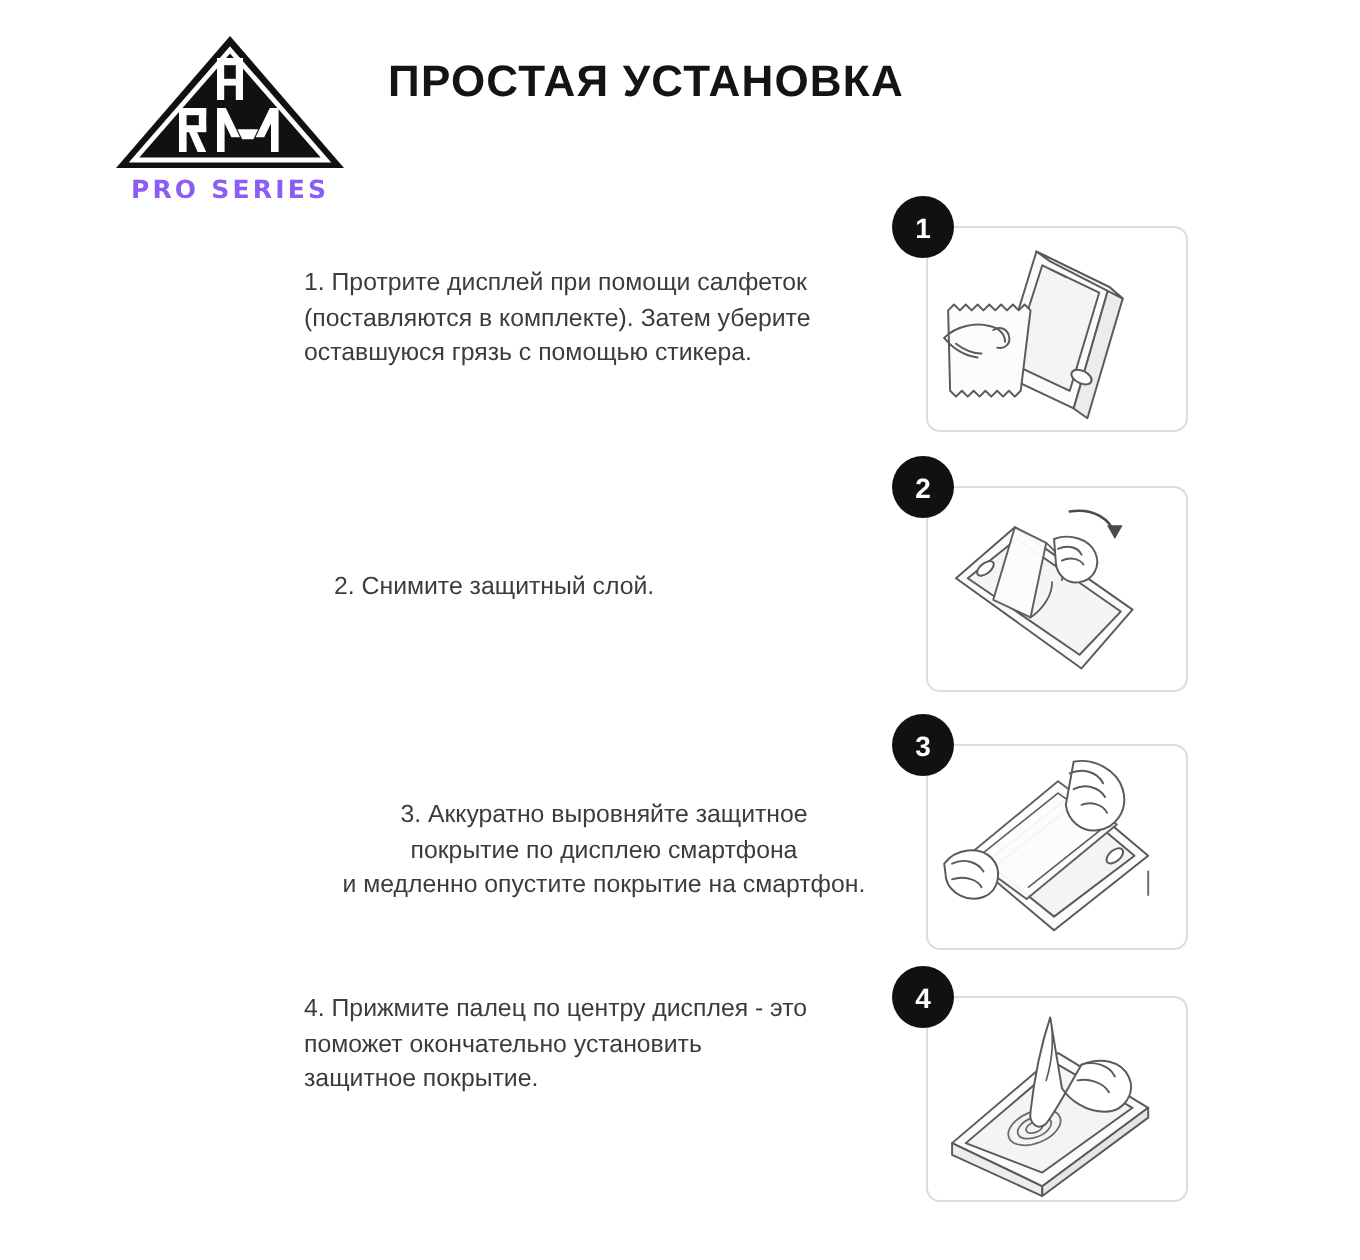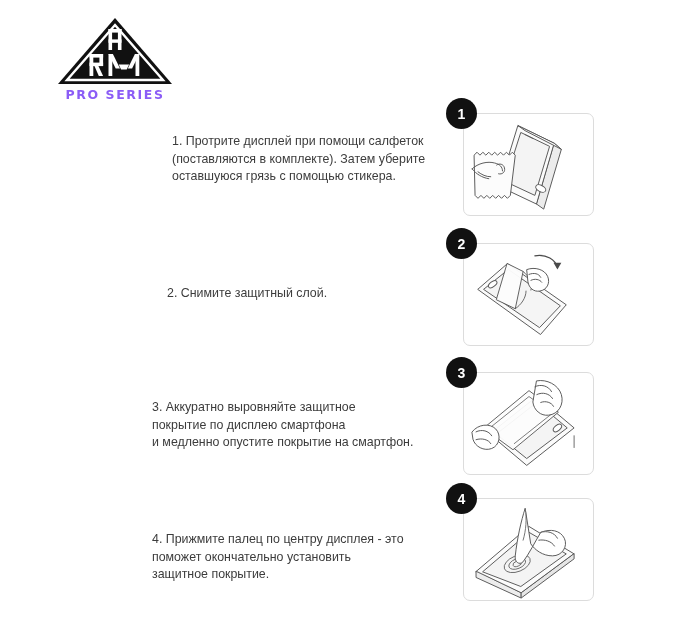--- a/index.html
+++ b/index.html
@@ -75,24 +75,24 @@
   .step-text {
     position: absolute;
     left: 152px;
     width: 300px;
     font-family: "Liberation Sans", sans-serif;
     font-size: 12.4px;
     line-height: 17.5px;
     color: #3c3c3c;
     white-space: pre-line;
   }
-  .step-text.s1 { top: 133px; margin-left: 20px; }
+  .step-text.s1 { top: 133px; }
   .step-text.s2 { top: 285px; margin-left: 15px; }
-  .step-text.s3 { top: 399px; }
-  .step-text.s4 { top: 531px; }
+  .step-text.s3 { top: 399px; text-align: center; }
+  .step-text.s4 { top: 496px; }
 
   
   .panel {
     position: absolute;
     left: 463px;
     width: 131px;
     height: 103px;
     border: 1px solid #dcdcdc;
     border-radius: 7px;
     background: #ffffff;
@@ -159,20 +159,21 @@
         <path d="M52.5 38 h3.8 v22 h-3.8 z"></path>
         <path d="M79.5 38 h3.8 v22 h-3.8 z"></path>
         <path d="M52.5 38 h4.4 l7.1 14.6 h-4.3 z"></path>
         <path d="M83.3 38 h-4.4 l-7.1 14.6 h4.3 z"></path>
         <path d="M62.7 48.6 h10.4 l-2.4 5 h-5.6 z"></path>
       </g>
     </svg>
     <div class="brand-sub">PRO SERIES</div>
   </div>
 
+  <div class="page-title">ПРОСТАЯ УСТАНОВКА</div>
 
   <div class="steps-text">
     <div class="step-text s1">1. Протрите дисплей при помощи салфеток
 (поставляются в комплекте). Затем уберите
 оставшуюся грязь с помощью стикера.</div>
     <div class="step-text s2">2. Снимите защитный слой.</div>
     <div class="step-text s3">3. Аккуратно выровняйте защитное
 покрытие по дисплею смартфона
 и медленно опустите покрытие на смартфон.</div>
     <div class="step-text s4">4. Прижмите палец по центру дисплея - это

